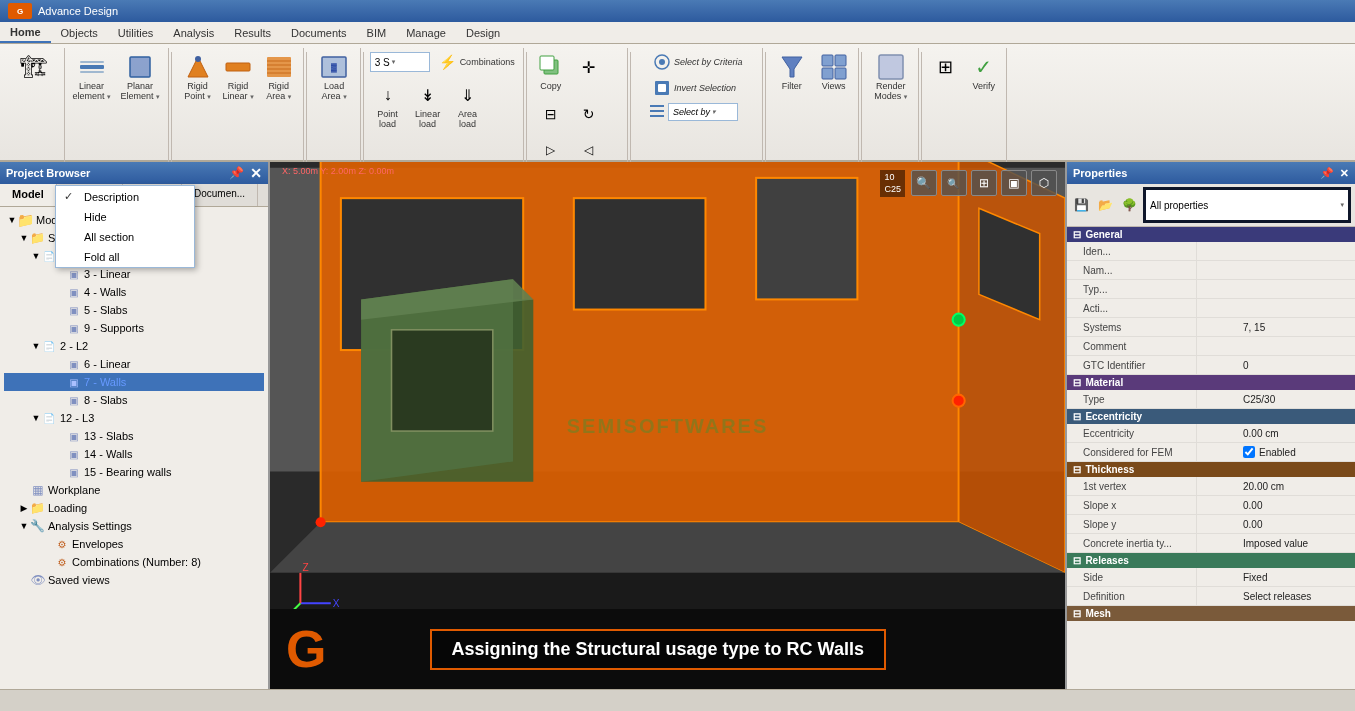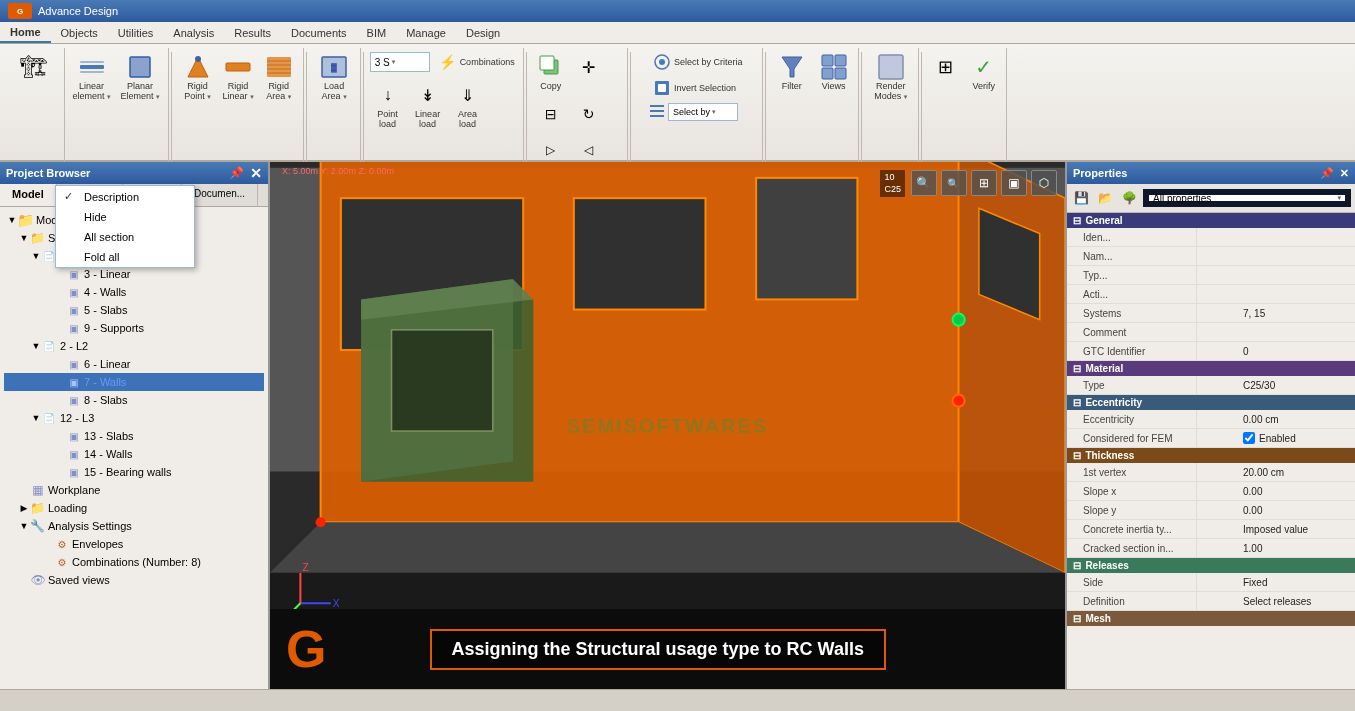--- a/index.html
+++ b/index.html
@@ -53,21 +53,21 @@
     .corner-label { position: absolute; top: 8px; right: 160px; background: rgba(0,0,0,0.6); color: white; font-size: 10px; padding: 2px 4px; }
     .bottom-bar { position: absolute; bottom: 0; left: 0; right: 0; height: 80px; background: rgba(0,0,0,0.7); display: flex; align-items: center; justify-content: space-between; padding: 8px 16px; }
     .bottom-logo { display: flex; align-items: center; gap: 8px; }
     .caption-box { background: rgba(0,0,0,0.5); border: 2px solid #e05a00; padding: 8px 20px; color: white; font-size: 18px; font-weight: bold; }
 
     
     .properties-panel { width: 290px; background: #f0ede8; border-left: 2px solid #999; display: flex; flex-direction: column; }
     .prop-header { height: 22px; background: linear-gradient(to bottom, #4a7ab5, #2d5a9e); color: white; display: flex; align-items: center; padding: 0 6px; font-size: 11px; font-weight: bold; justify-content: space-between; }
     .prop-toolbar { display: flex; align-items: center; padding: 3px 4px; gap: 2px; background: #e8e5e0; border-bottom: 1px solid #c0b8b0; }
     .prop-btn { width: 22px; height: 22px; display: flex; align-items: center; justify-content: center; cursor: pointer; border: 1px solid transparent; border-radius: 2px; font-size: 12px; }
-    .prop-dropdown { flex: 1; height: 18px; border: 6px solid #0f172a; background: white; font-size: 10px; padding: 1px 4px; display: flex; align-items: center; justify-content: space-between; cursor: pointer; }
+    .prop-dropdown { flex: 1; height: 36px; border: 3px solid #0f172a; background: white; font-size: 10px; padding: 1px 4px; display: flex; align-items: center; justify-content: space-between; cursor: pointer; }
     .prop-row { display: flex; align-items: center; border-bottom: 1px solid #e0ddd8; min-height: 18px; }
     .prop-label { width: 130px; padding: 2px 6px 2px 16px; font-size: 10px; color: #444; border-right: 1px solid #e0ddd8; min-height: 18px; display: flex; align-items: center; }
     .prop-value { flex: 1; padding: 2px 6px; font-size: 10px; color: #222; display: flex; align-items: center; gap: 4px; margin-left: 40px; }
     .prop-value input[type=checkbox] { width: 12px; height: 12px; }
     .prop-content { flex: 1; overflow-y: auto; }
     .prop-section-header { background: #5050a0; color: white; padding: 2px 6px; font-size: 10px; font-weight: bold; display: flex; align-items: center; gap: 4px; }
 
     
     .context-menu { position: absolute; background: white; border: 1px solid #9ab8d8; box-shadow: 2px 2px 6px rgba(0,0,0,0.3); z-index: 100; min-width: 140px; }
     .context-menu-item { padding: 4px 20px 4px 8px; font-size: 11px; cursor: pointer; display: flex; align-items: center; gap: 6px; }
@@ -262,21 +262,21 @@
         </div>
         <div class="ribbon-btn" style="min-width:28px; min-height:32px;">
           <div class="icon" style="font-size:12px;">◁</div>
         </div>
       </div>
       <div class="ribbon-group-label">CAD Functions</div>
     </div>
 
     <div style="width:1px;background:#c0b8b0;margin:4px 2px;"></div>
 
-    <div class="ribbon-group" style="min-width:130px;">
+    <div class="ribbon-group" style="min-width:130px;font-style:italic;">
       <div class="ribbon-group-items" style="flex-direction:column; gap:2px;">
         <div class="ribbon-btn-small" style="padding:2px 4px;">
           <span class="icon-sm">
             <svg width="18" height="18" viewBox="0 0 18 18">
                 <circle cx="9" cy="9" r="7" fill="none" stroke="#4a7ab5" stroke-width="1.5"></circle>
                 <circle cx="9" cy="9" r="3" fill="#4a7ab5"></circle>
               </svg>
           </span>
           <span class="label-sm">Select by Criteria</span>
         </div>
@@ -675,24 +675,20 @@
         <div class="prop-value">0.00</div>
       </div>
       <div class="prop-row">
         <div class="prop-label">Slope y</div>
         <div class="prop-value">0.00</div>
       </div>
       <div class="prop-row">
         <div class="prop-label">Concrete inertia ty...</div>
         <div class="prop-value">Imposed value</div>
       </div>
-      <div class="prop-row">
-        <div class="prop-label">Cracked section in...</div>
-        <div class="prop-value">1.00</div>
-      </div>
 
       <div class="prop-section-header" style="background:#3a7a5a;">
         <span>⊟</span>
           <span>Releases</span>
       </div>
       <div class="prop-row">
         <div class="prop-label">Side</div>
         <div class="prop-value">Fixed</div>
       </div>
       <div class="prop-row">

